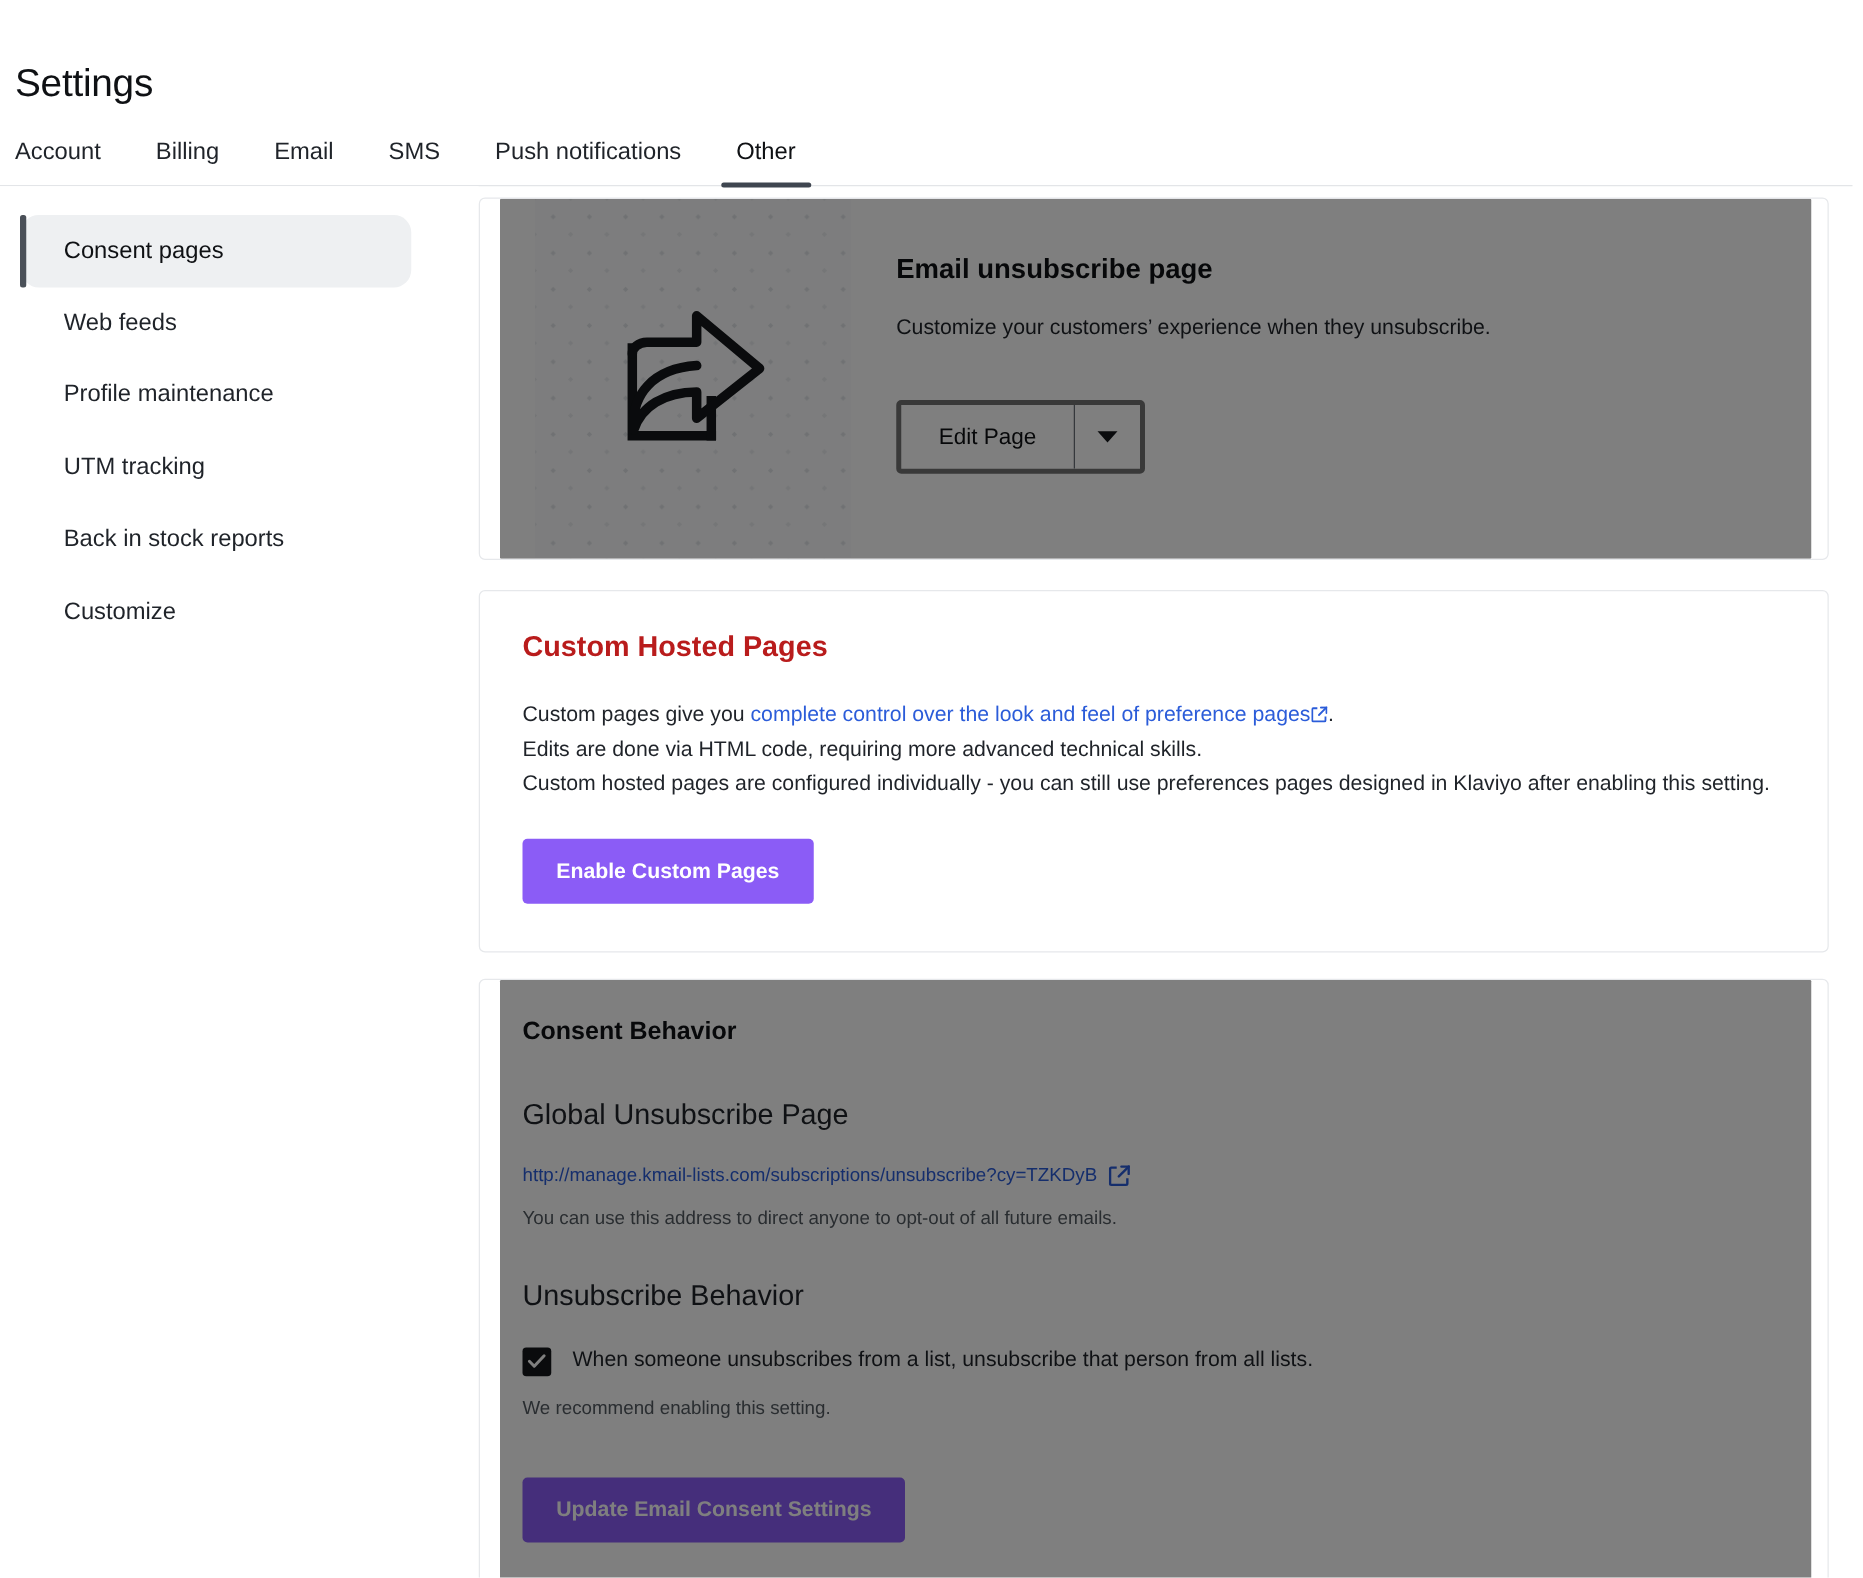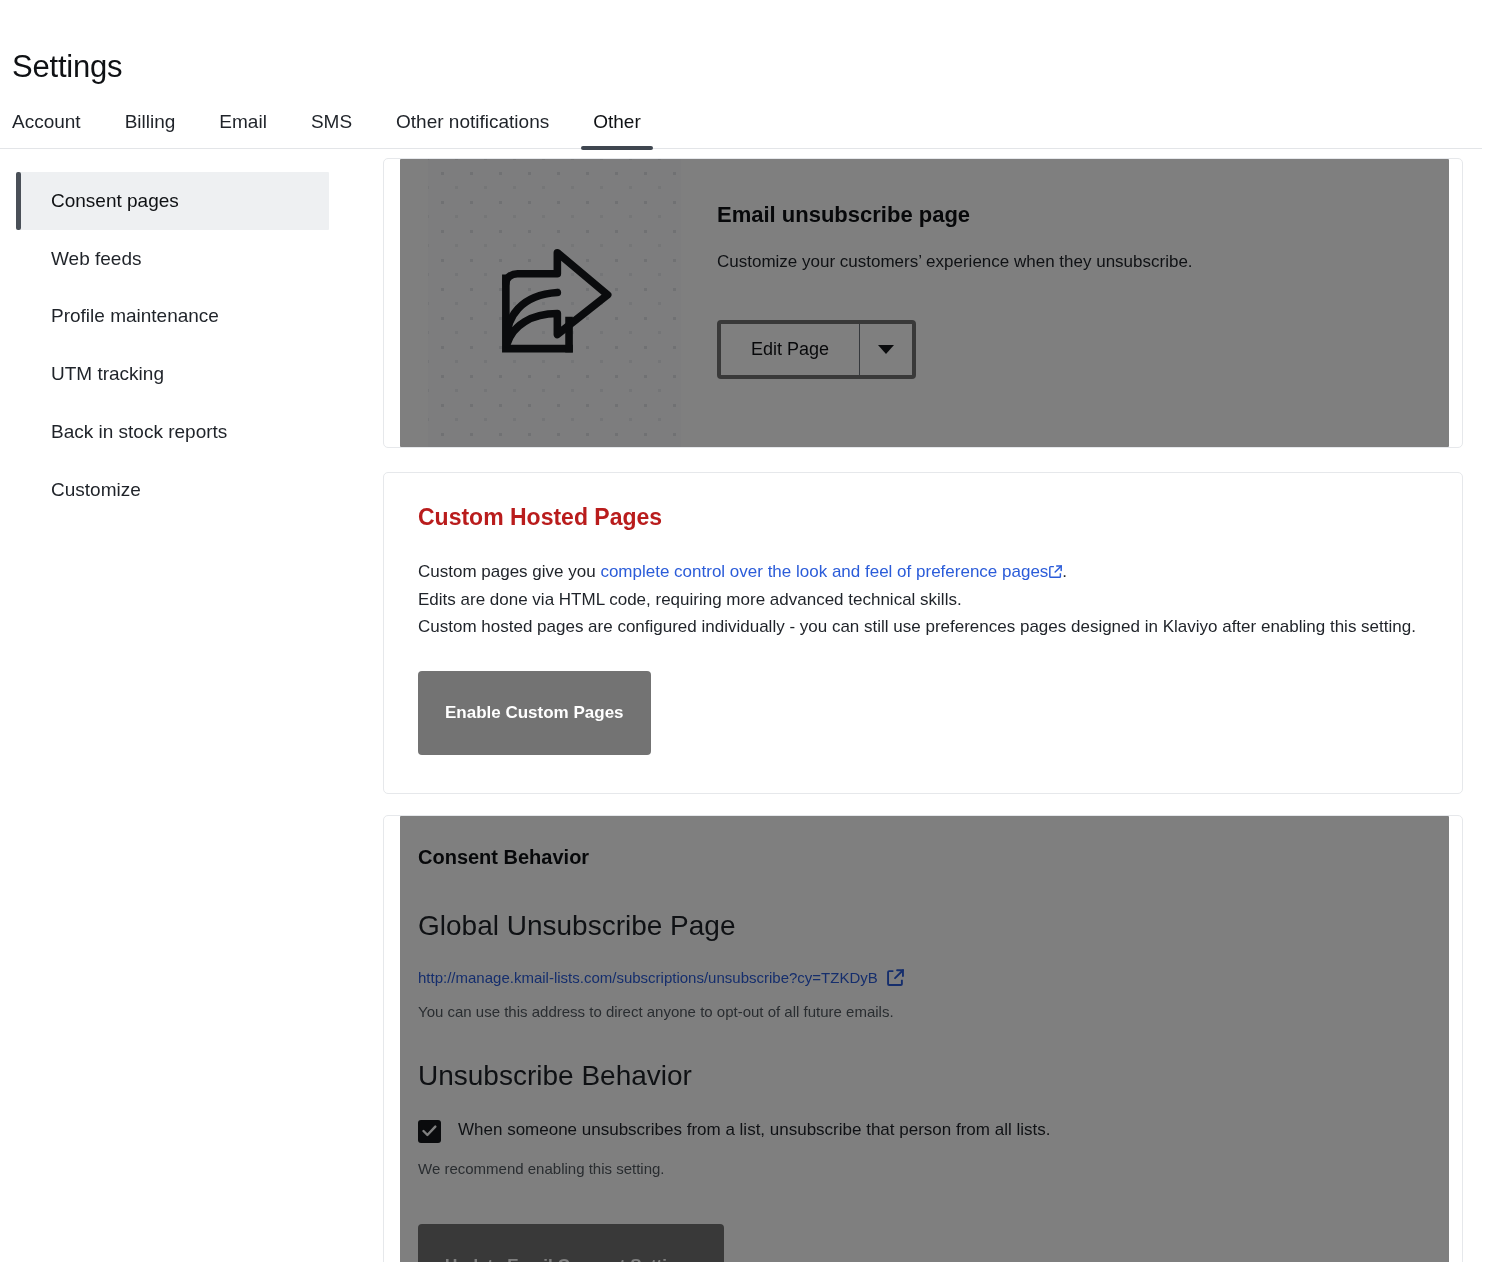--- a/index.html
+++ b/index.html
@@ -78,21 +78,21 @@
     height: 100%;
     position: relative;
   }
   .side-item {
     position: relative;
     display: block;
     font-size: 19px;
     color: #1f2329;
     padding: 17px 0 17px 34px;
     margin-right: 54px;
-    border-radius: 1px;
+    border-radius: 14px;
     cursor: pointer;
     line-height: 1.25;
   }
   .side-item.active {
     background: #eef0f2;
     color: #0f1114;
   }
   .side-item.active::before {
     content: "";
     position: absolute;
@@ -220,45 +220,45 @@
     text-decoration: none;
   }
   .ext-link-glyph {
     display: inline-block;
     width: 13px; height: 13px;
     vertical-align: -1px;
     margin-left: 1px;
   }
   .btn-dark {
     display: inline-block;
-    background: #737373;
+    background: #8b5cf6;
     color: #ffffff;
     border: none;
     border-radius: 4px;
     font-size: 17px;
     font-weight: 700;
-    padding: 32px 27px;
+    padding: 16px 27px;
     cursor: pointer;
     font-family: "Liberation Sans", sans-serif;
   }
 
   
   .card-consent {
     margin: 21px 27px 0 0;
     padding: 30px 34px 40px 34px;
     min-height: 500px;
   }
   .consent-title {
     font-size: 20px;
     font-weight: 700;
     color: #0f1114;
     margin: 0 0 41px 0;
   }
   .field-label {
-    font-size: 28px;
+    font-size: 23px;
     color: #1f2329;
     margin: 0 0 27px 0;
     font-weight: 400;
   }
   .url-row {
     font-size: 15px;
     margin: 0 0 17px 0;
     display: flex;
     align-items: center;
     gap: 8px;
@@ -304,21 +304,21 @@
 <body>
 
 <div class="page-header">
   <h1 class="page-title">Settings</h1>
 
   <div class="tabs">
     <div class="tab">Account</div>
     <div class="tab">Billing</div>
     <div class="tab">Email</div>
     <div class="tab">SMS</div>
-    <div class="tab">Other notifications</div>
+    <div class="tab">Push notifications</div>
     <div class="tab active">Other</div>
   </div>
   <div class="tabs-rule"></div>
 </div>
 
 <div class="body-wrap">
 
   <nav class="sidebar">
     <div class="side-item active">Consent pages</div>
     <div class="side-item">Web feeds</div>

